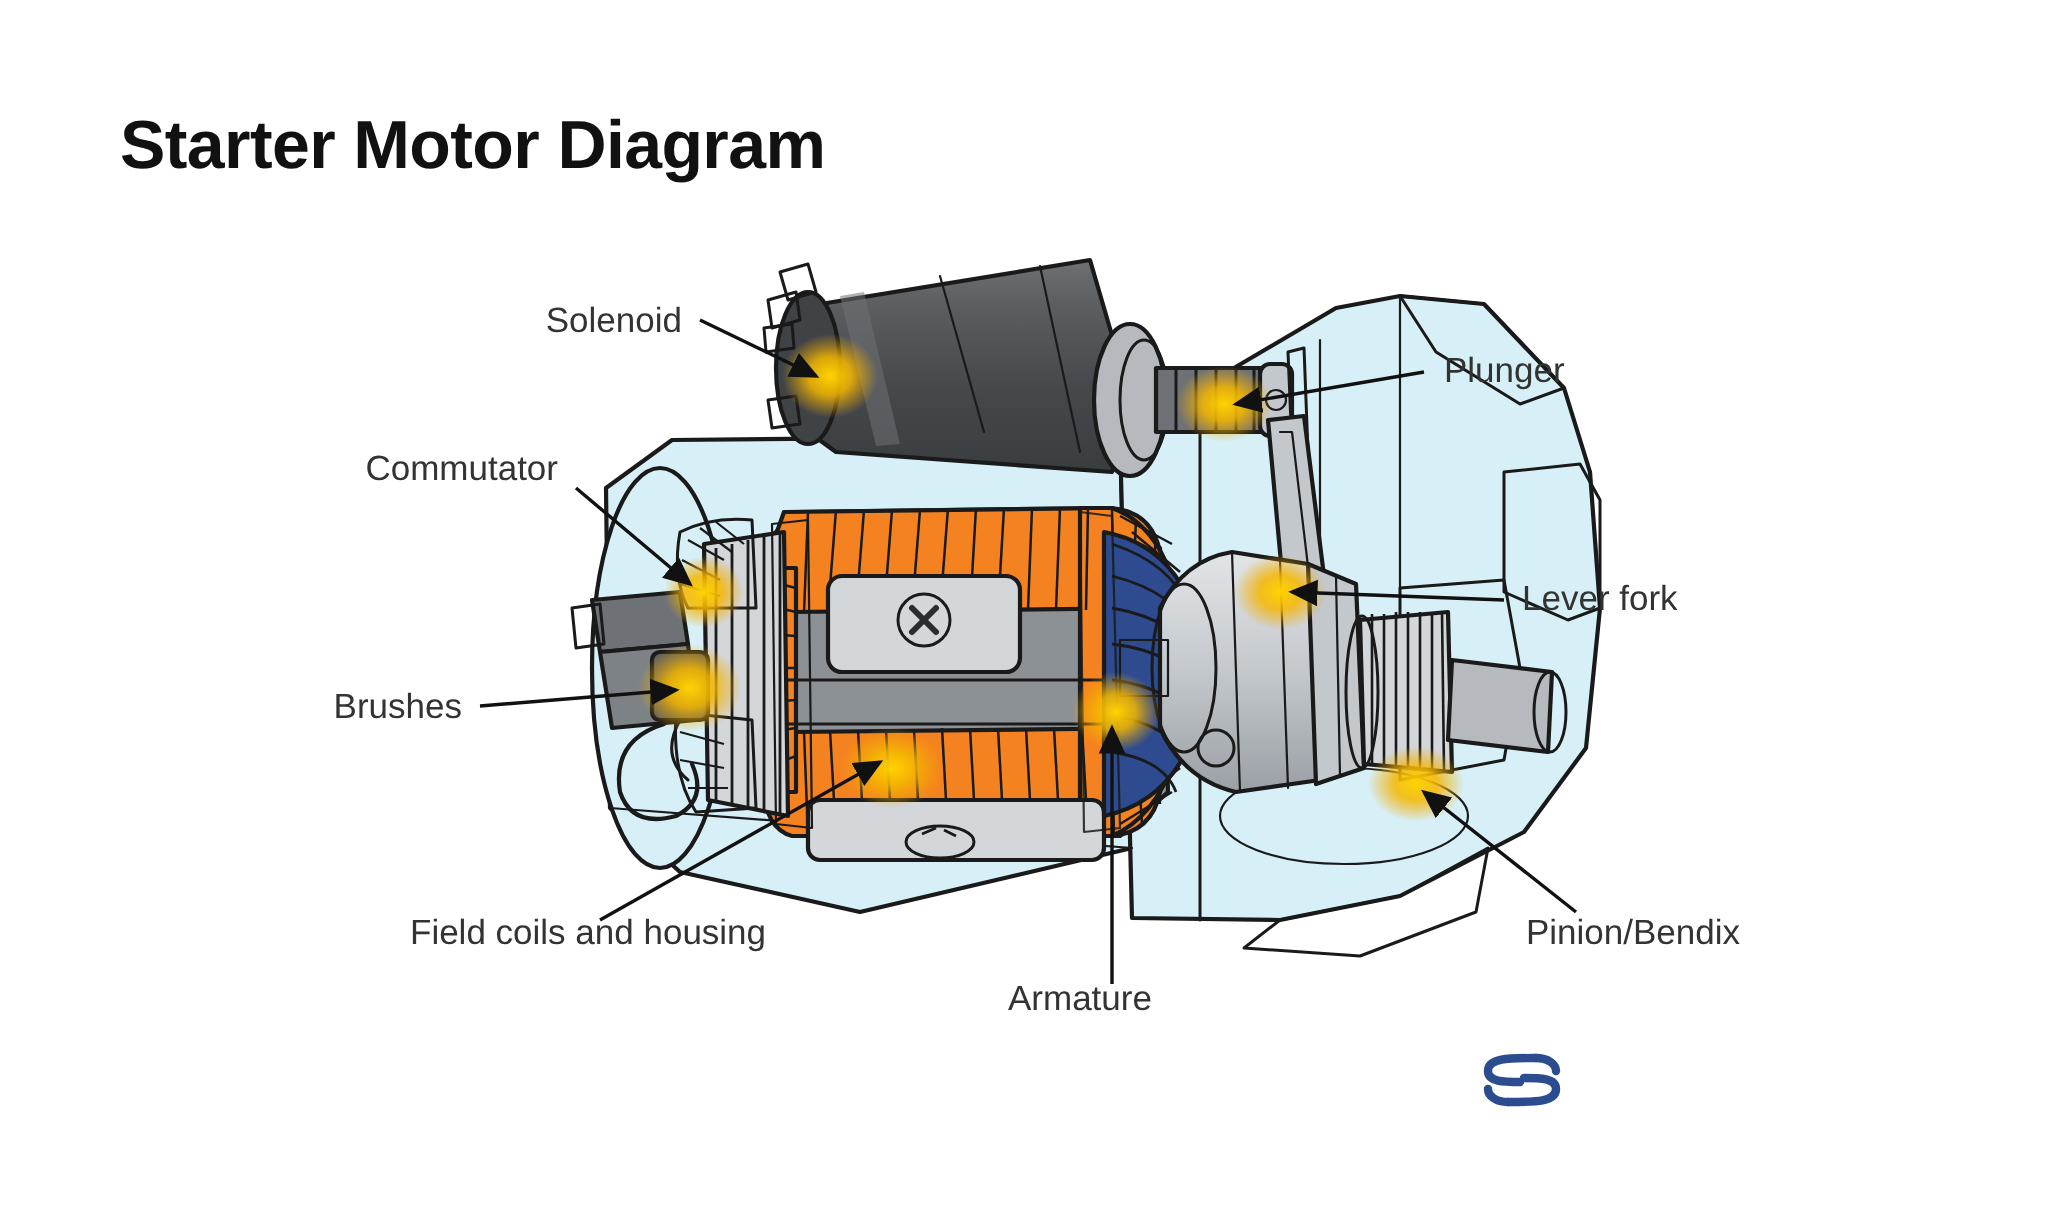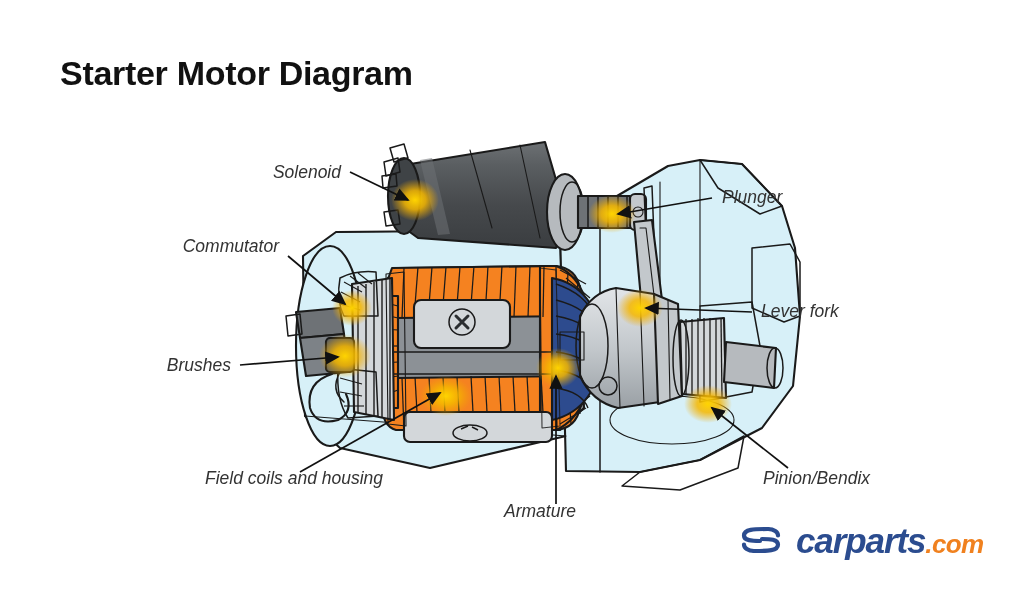--- a/index.html
+++ b/index.html
@@ -27,24 +27,23 @@
     top: 54px;
     font-size: 34px;
     font-weight: bold;
     color: #111111;
     letter-spacing: -0.3px;
     white-space: nowrap;
   }
   .diagram-wrap {
     position: absolute;
     left: 0;
-    top: 16px;
+    top: 4px;
     width: 1024px;
     height: 436px;
-    font-style: italic;
   }
   svg.diagram {
     display: block;
     width: 1024px;
     height: 614px;
   }
   .lbl {
     font-family: "Liberation Sans", "DejaVu Sans", sans-serif;
     font-size: 17.5px;
     fill: #333333;
@@ -391,16 +390,15 @@
 
   <div id="brand">
     <svg id="brand-mark" viewBox="0 0 46 40">
       <g fill="none" stroke="#2b4c8f" stroke-width="4.2" stroke-linecap="round">
         <path d="M30,9 C16,9 6,9 6,15.5 C6,21 14,21 22,21"></path>
         <path d="M16,31 C30,31 40,31 40,24.5 C40,19 32,19 24,19"></path>
         <path d="M30,9 C36,9 40,12 40,15.5"></path>
         <path d="M16,31 C10,31 6,28 6,24.5"></path>
       </g>
     </svg>
-    <div id="brand-text"><span id="brand-name">carparts</span><span id="brand-tld">.com</span></div>
   </div>
 
 </div>
 
 </body></html>

